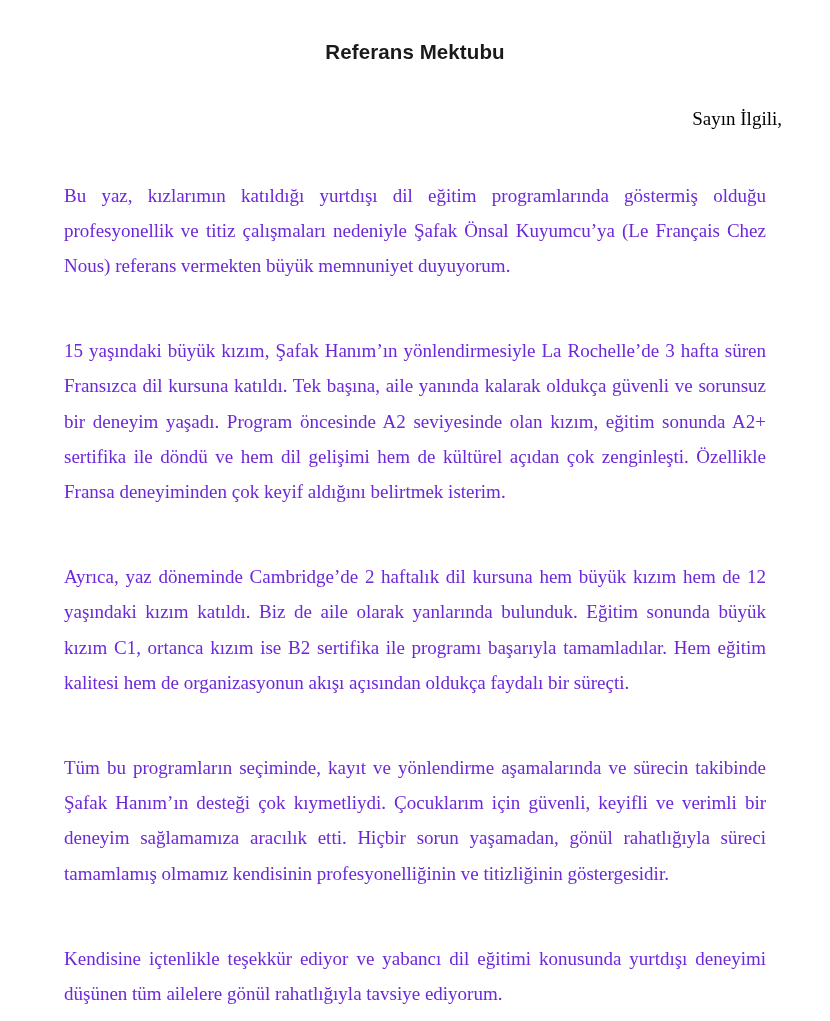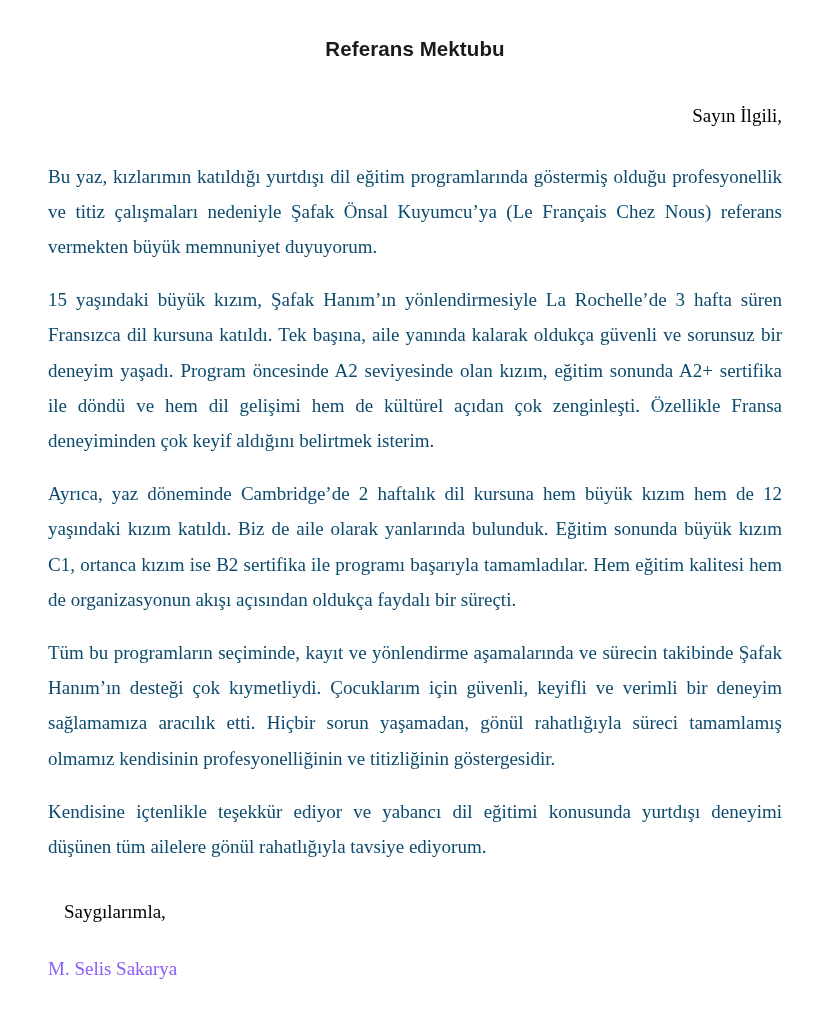--- a/index.html
+++ b/index.html
@@ -26,44 +26,44 @@
     padding: 0 48px 0 48px;
   }
 
   .doc-title {
     font-family: "Liberation Sans", "DejaVu Sans", sans-serif;
     font-weight: bold;
     font-size: 20.5px;
     line-height: 1;
     text-align: center;
     color: #1a1a1a;
-    margin: 16px;
-    padding-top: 23px;
+    margin: 0;
+    padding-top: 42px;
     letter-spacing: 0.1px;
   }
 
   .body-block {
     margin-top: 46px;
   }
 
   .salutation {
     font-size: 19px;
     line-height: 1.0;
     text-align: right;
     margin: 0 0 0 0;
     color: #000;
   }
 
   p.para {
     font-size: 19px;
     line-height: 35.2px;
     text-align: justify;
     text-justify: inter-word;
-    margin: 0;
-    color: #0c4a6e;
+    margin: 16px;
+    color: #6d28d9;
     hyphens: none;
   }
 
   
   .gap-sal  { height: 34px; }
   .gap-para { height: 18px; }
   .gap-sign { height: 22px; }
 
   .closing {
     font-size: 19px;

